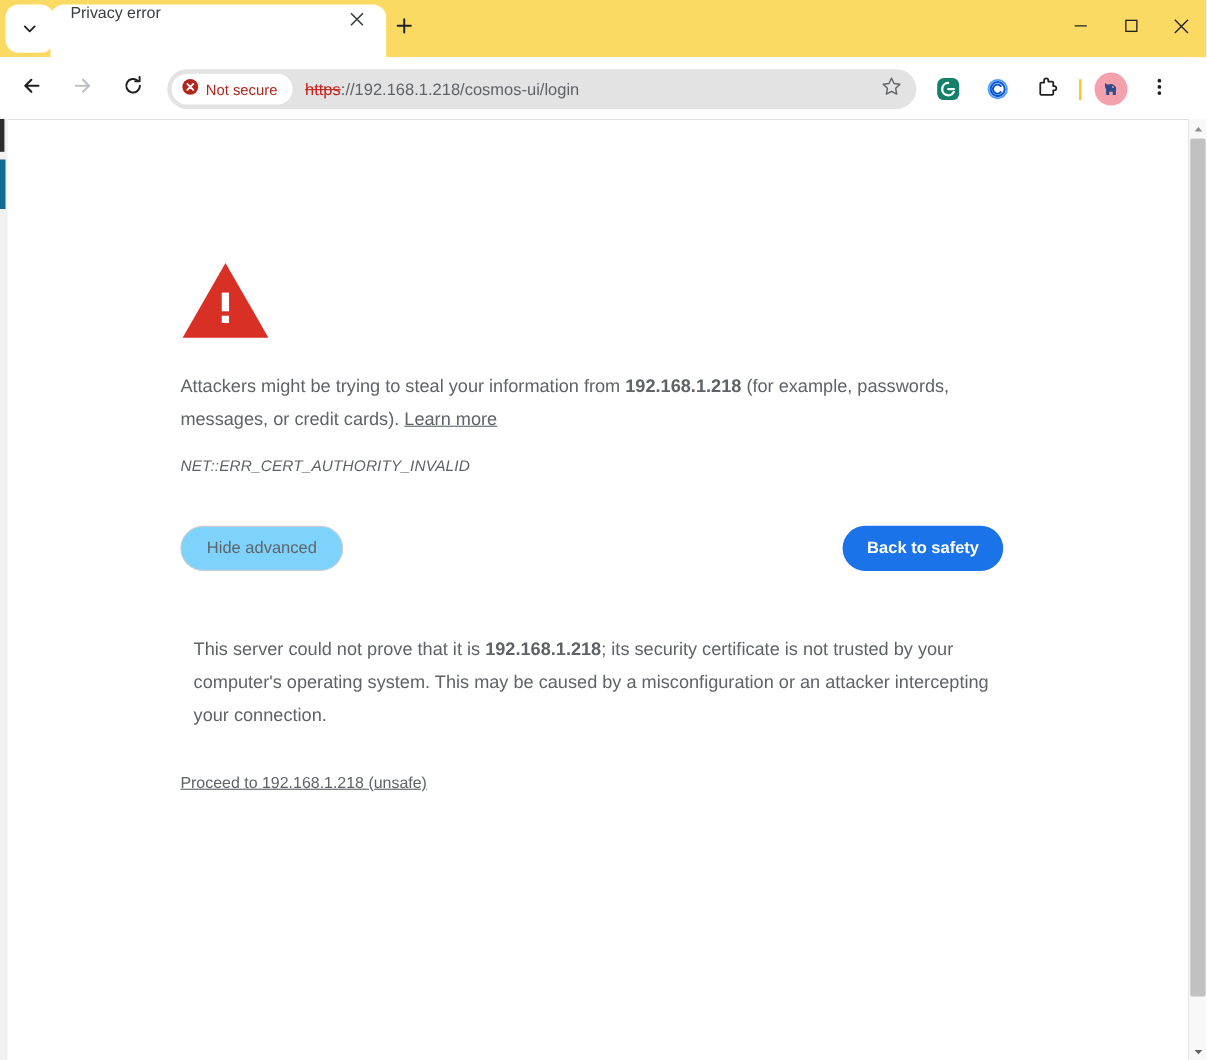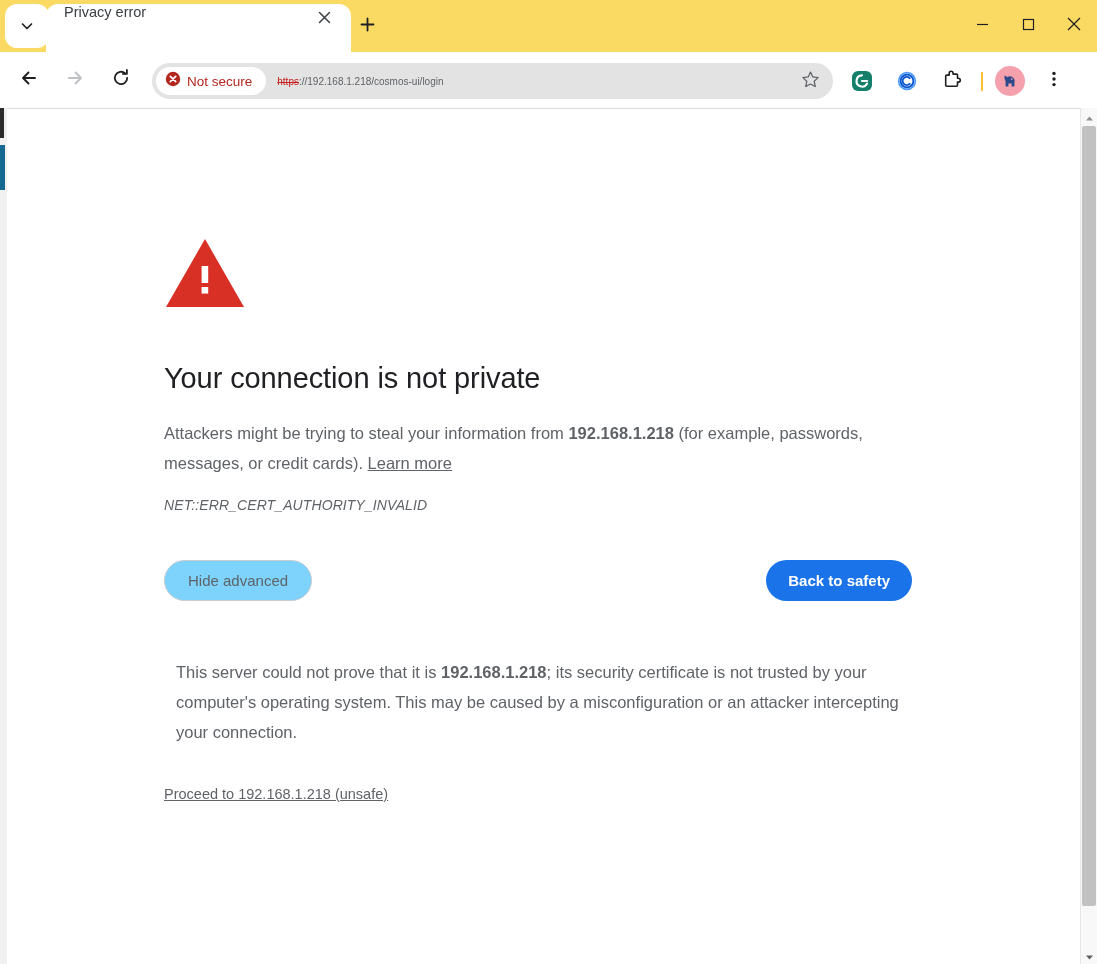--- a/index.html
+++ b/index.html
@@ -155,21 +155,21 @@
     flex: 0 0 auto;
   }
   .not-secure-text {
     font-size: 13.5px;
     color: #b3261e;
     white-space: nowrap;
   }
   .url-text {
     flex: 1;
     margin-left: 11px;
-    font-size: 10px;
+    font-size: 15px;
     color: #5f6368;
     white-space: nowrap;
     overflow: hidden;
   }
   .url-scheme {
     color: #c5221f;
     text-decoration: line-through;
   }
   .star-btn {
     width: 30px; height: 30px;
@@ -533,21 +533,20 @@
     <div class="page">
 
       <div class="warn-icon">
         <svg width="82" height="72" viewBox="0 0 82 72" aria-hidden="true">
           <path d="M41 2 L80 70 L2 70 Z" fill="#d93025"></path>
           <rect x="37.6" y="29" width="6.6" height="17" fill="#ffffff"></rect>
           <rect x="37.6" y="50" width="6.6" height="6.6" fill="#ffffff"></rect>
         </svg>
       </div>
 
-      <h1 class="headline">Your connection is not private</h1>
 
       <p class="body-text">
         <span>Attackers might be trying to steal your information from </span><b>192.168.1.218</b><span> (for example, passwords, messages, or credit cards). </span><a class="learn-more">Learn more</a>
       </p>
 
       <p class="error-code">NET::ERR_CERT_AUTHORITY_INVALID</p>
 
 
       <div class="button-row">
         <button class="btn-outline">Hide advanced</button>

